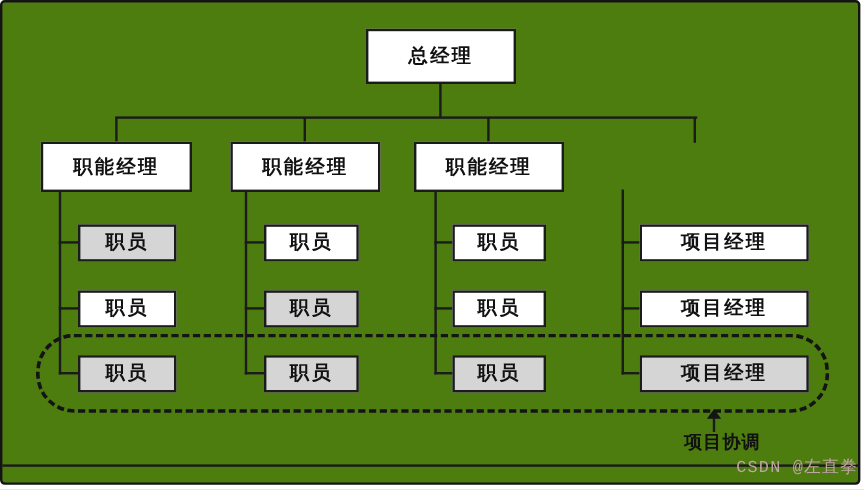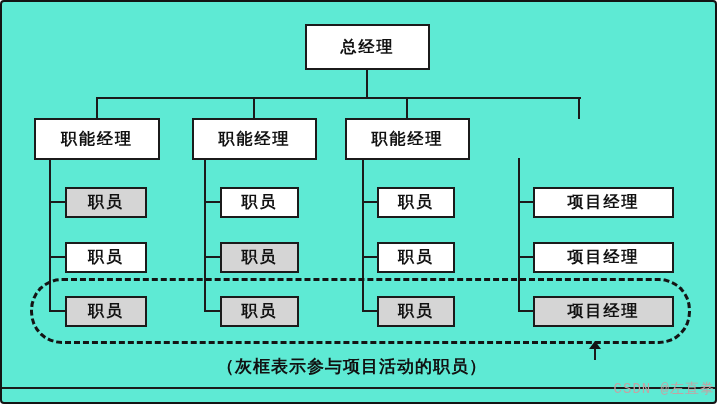--- a/index.html
+++ b/index.html
@@ -4,21 +4,21 @@
 <style>
   :root{
     --participant-fill:#d5d5d5;
     --box-border:#1b1b1b;
     --watermark-color:#c2a4a4;
   }
   html,body{margin:0;padding:0;background:#ffffff;}
   body{width:720px;height:408px;overflow:hidden;position:relative;
        font-family:"DejaVu Sans","Liberation Sans",sans-serif;color:#111;}
   .frame{position:absolute;left:0;top:0;width:717px;height:404px;
-         border:2px solid #141414;border-radius:4px;background:#5eead4;box-sizing:border-box;}
+         border:2px solid #141414;border-radius:4px;background:#4d7c0f;box-sizing:border-box;}
   .node{position:absolute;border:2px solid var(--box-border);background:#fff;
         display:flex;align-items:center;justify-content:center;
         font-size:16px;font-weight:600;letter-spacing:2px;box-sizing:border-box;white-space:nowrap;}
   .node.gray{background:var(--participant-fill);}
   .line{position:absolute;background:var(--box-border);}
   .dashed-rect{position:absolute;left:28px;top:276px;width:661px;height:66px;
                border:3px dashed #141414;border-radius:32px;box-sizing:border-box;background:transparent;}
   .caption{position:absolute;left:160px;top:353px;width:380px;text-align:center;
            font-size:17px;font-weight:600;letter-spacing:1px;}
   .coord-label{position:absolute;left:555px;top:357px;width:90px;text-align:center;
@@ -110,20 +110,20 @@
   <div class="node" style="left:531px;top:185px;width:141px;height:31px">
     <span>项目经理</span>
   </div>
   <div class="node" style="left:531px;top:240px;width:141px;height:31px">
     <span>项目经理</span>
   </div>
   <div class="node gray" style="left:531px;top:294px;width:141px;height:31px">
     <span>项目经理</span>
   </div>
 
-  <div class="caption">（灰框表示参与项目活动的职员）</div>
   <div class="arrow-head"></div>
   <div class="line arrow-stem"></div>
+  <div class="coord-label">项目协调</div>
 
   <div class="line footer-line"></div>
 </div>
 
 <div class="watermark">CSDN @左直拳</div>
 
 </body></html>

